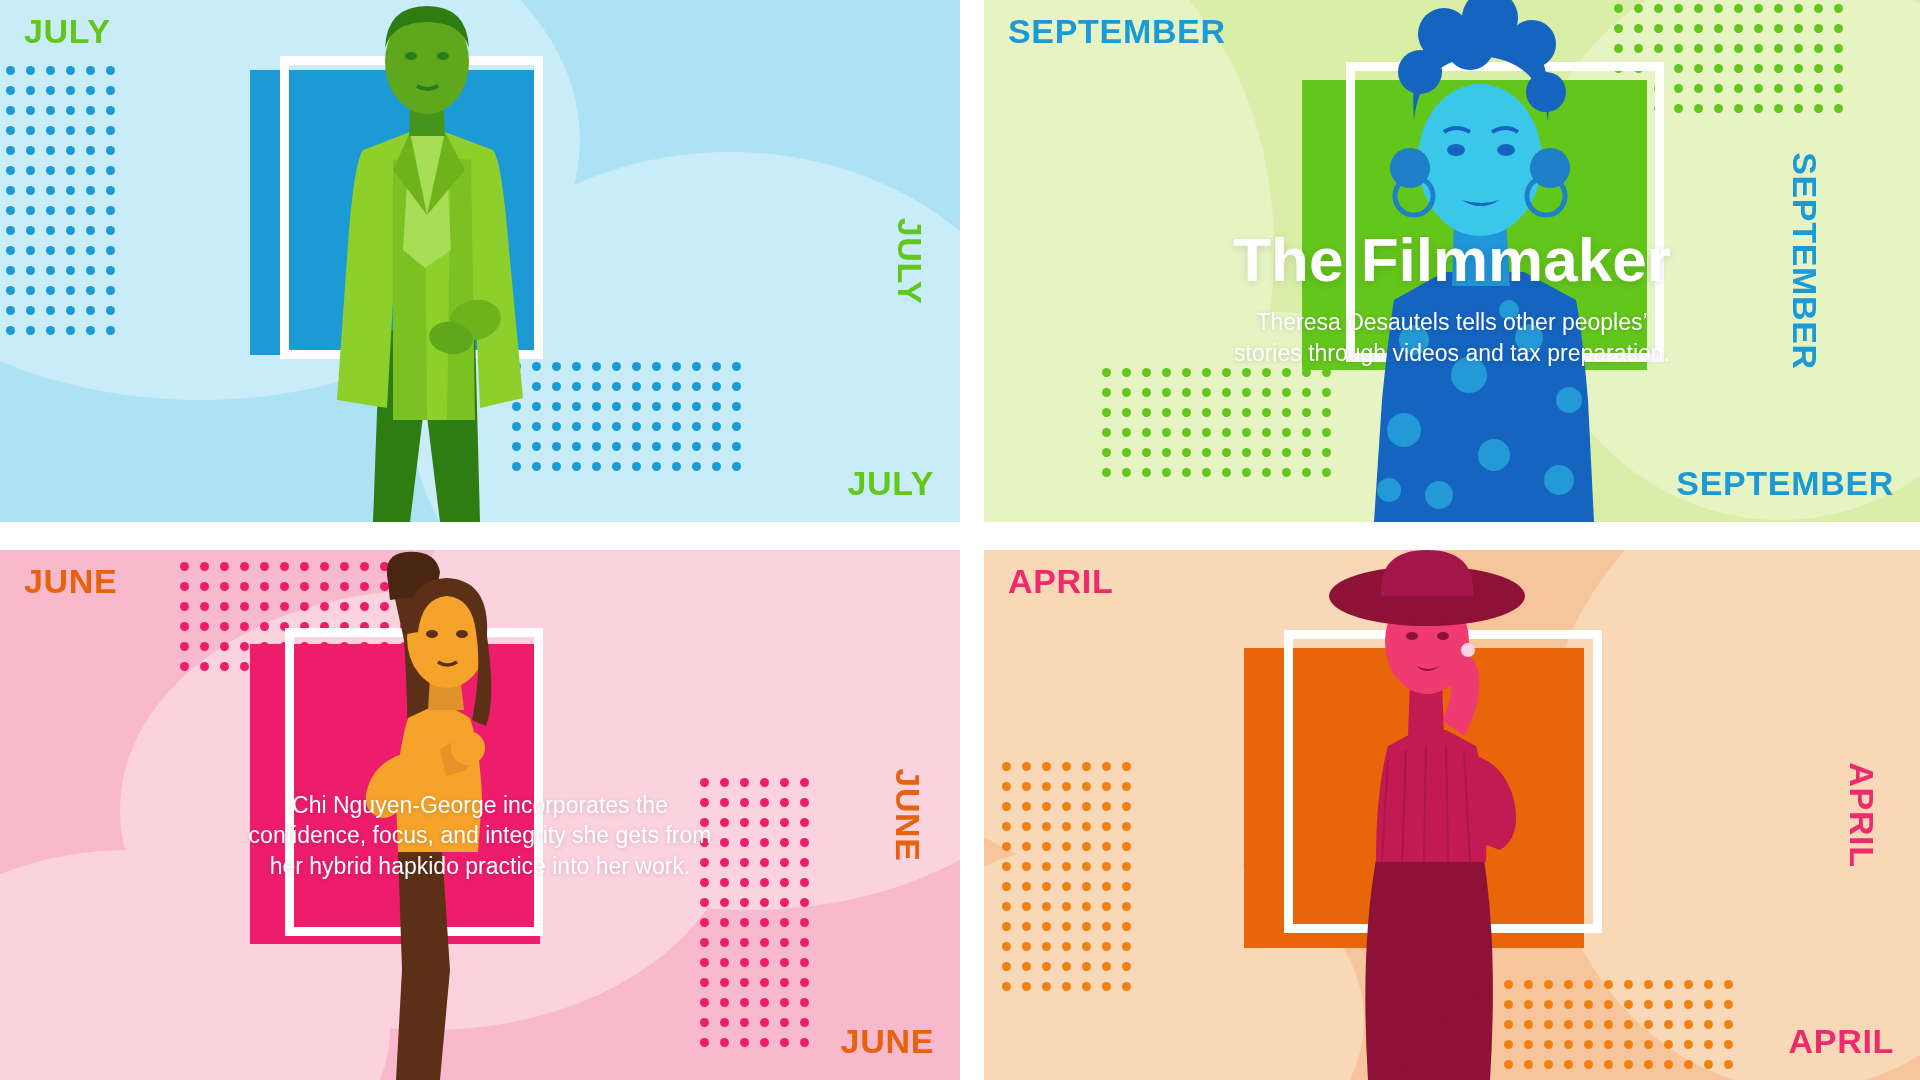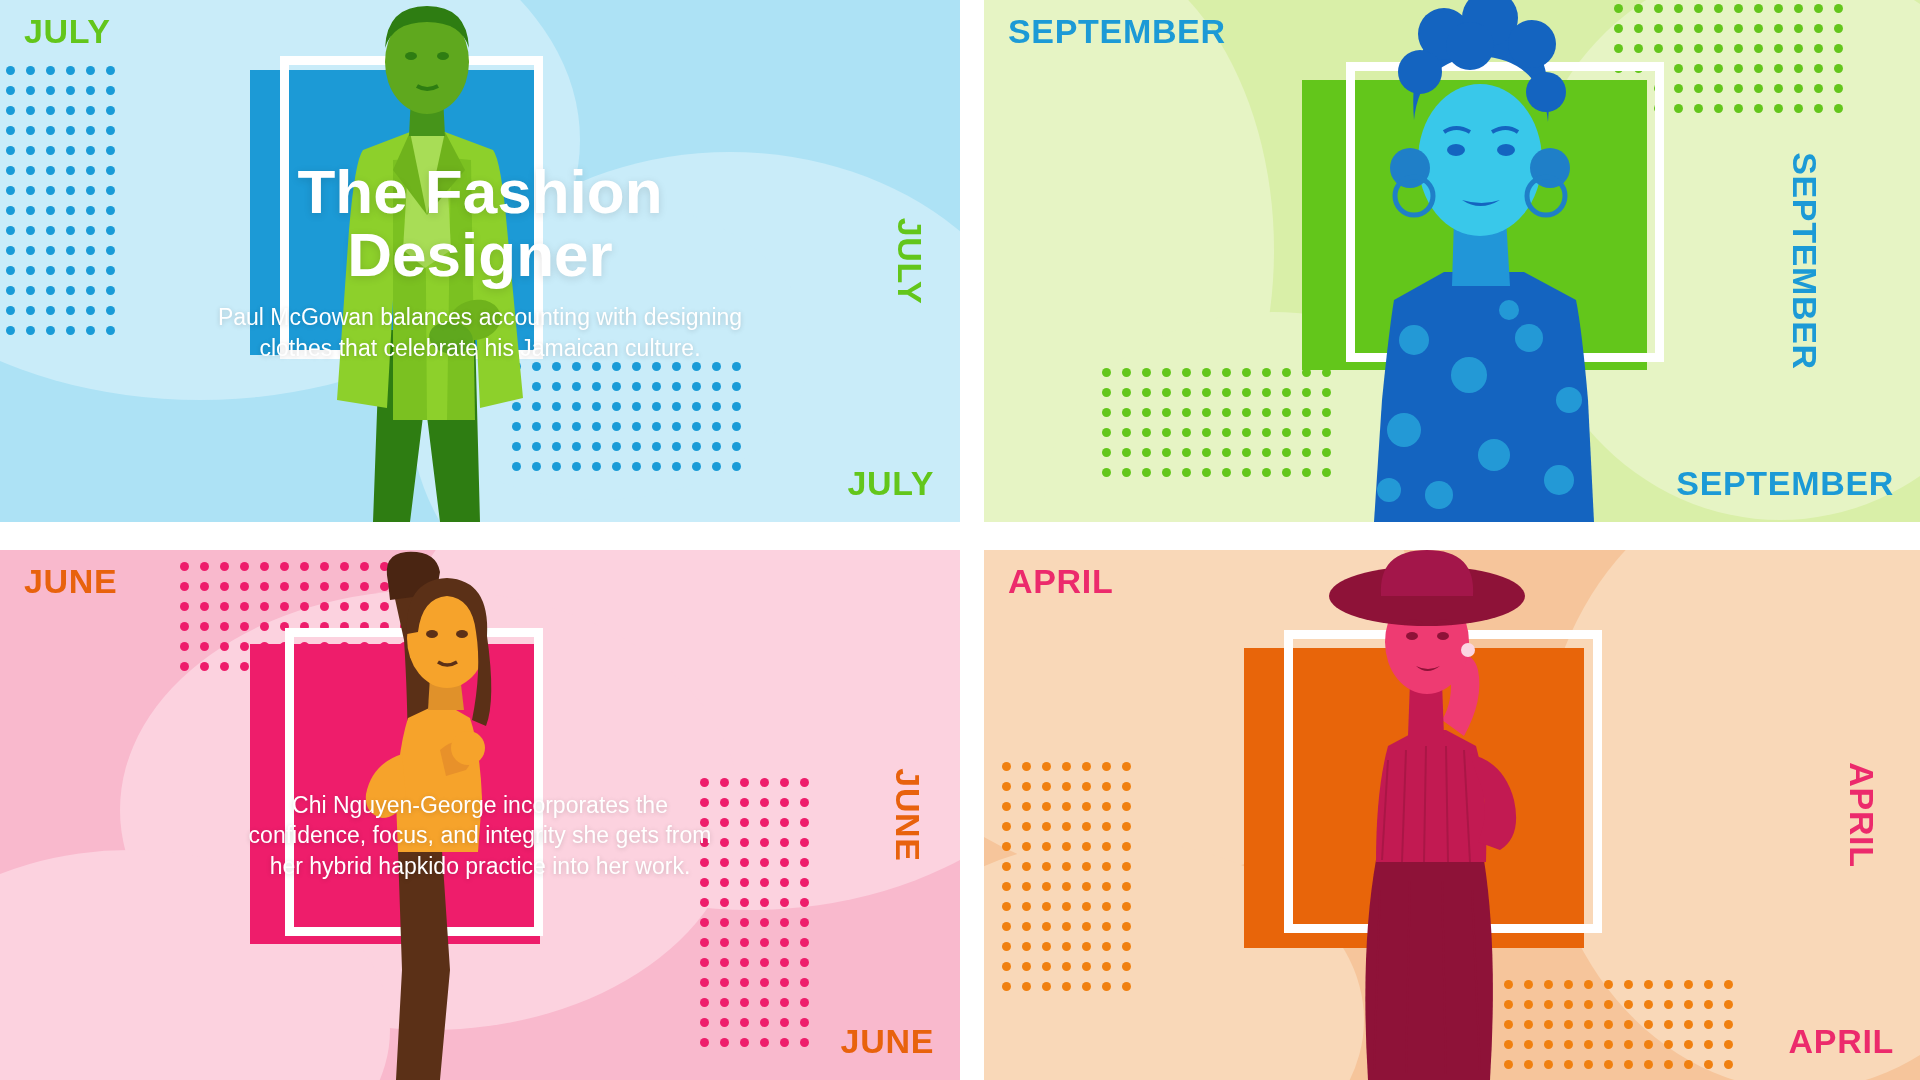--- a/index.html
+++ b/index.html
@@ -304,26 +304,20 @@
             <ellipse cx="176" cy="338" rx="22" ry="16" fill="#5FA81E" transform="rotate(10 176 338)"></ellipse>
           </g>
         </svg>
       </div>
 
       <div class="month m-tl" style="color:#63C61B">JULY</div>
       <div class="month m-right" style="color:#63C61B">JULY</div>
       <div class="month m-left" style="color:#63C61B">JULY</div>
       <div class="month m-br" style="color:#63C61B">JULY</div>
 
-      <div class="textwrap" style="top:160px;">
-        <h2 class="title">The Fashion
-Designer</h2>
-        <p class="desc">Paul McGowan balances accounting with designing
-clothes that celebrate his Jamaican culture.</p>
-      </div>
     </div>
   </div>
 
   <div class="cell cell-1">
     <div class="card">
       <div class="bg" style="background:#D9EFA8">
         <div class="blob" style="background:#E6F4C4;width:420px;height:620px;left:-130px;top:-60px;"></div>
         <div class="blob" style="background:#E6F4C4;width:520px;height:560px;right:-120px;top:-40px;"></div>
         <div class="blob" style="background:#E6F4C4;width:460px;height:380px;left:60px;bottom:-170px;"></div>
       </div>
@@ -527,20 +521,25 @@
             <circle cx="252" cy="196" r="19" fill="none" stroke="#1F7FC8" stroke-width="5"></circle>
           </g>
         </svg>
       </div>
 
       <div class="month m-tl" style="color:#1C9AD6">SEPTEMBER</div>
       <div class="month m-right" style="color:#1C9AD6">SEPTEMBER</div>
       <div class="month m-left" style="color:#1C9AD6">SEPTEMBER</div>
       <div class="month m-br" style="color:#1C9AD6">SEPTEMBER</div>
 
+      <div class="textwrap" style="top:228px;">
+        <h2 class="title">The Filmmaker</h2>
+        <p class="desc">Theresa Desautels tells other peoples’
+stories through videos and tax preparation.</p>
+      </div>
     </div>
   </div>
 
   <div class="cell cell-2">
     <div class="card">
       <div class="bg" style="background:#F9B9CD">
         <div class="blob" style="background:#FCD2DF;width:700px;height:500px;right:-140px;top:-140px;"></div>
         <div class="blob" style="background:#FCD2DF;width:620px;height:440px;left:120px;top:40px;"></div>
         <div class="blob" style="background:#FCD2DF;width:520px;height:360px;left:-130px;bottom:-130px;"></div>
       </div>

